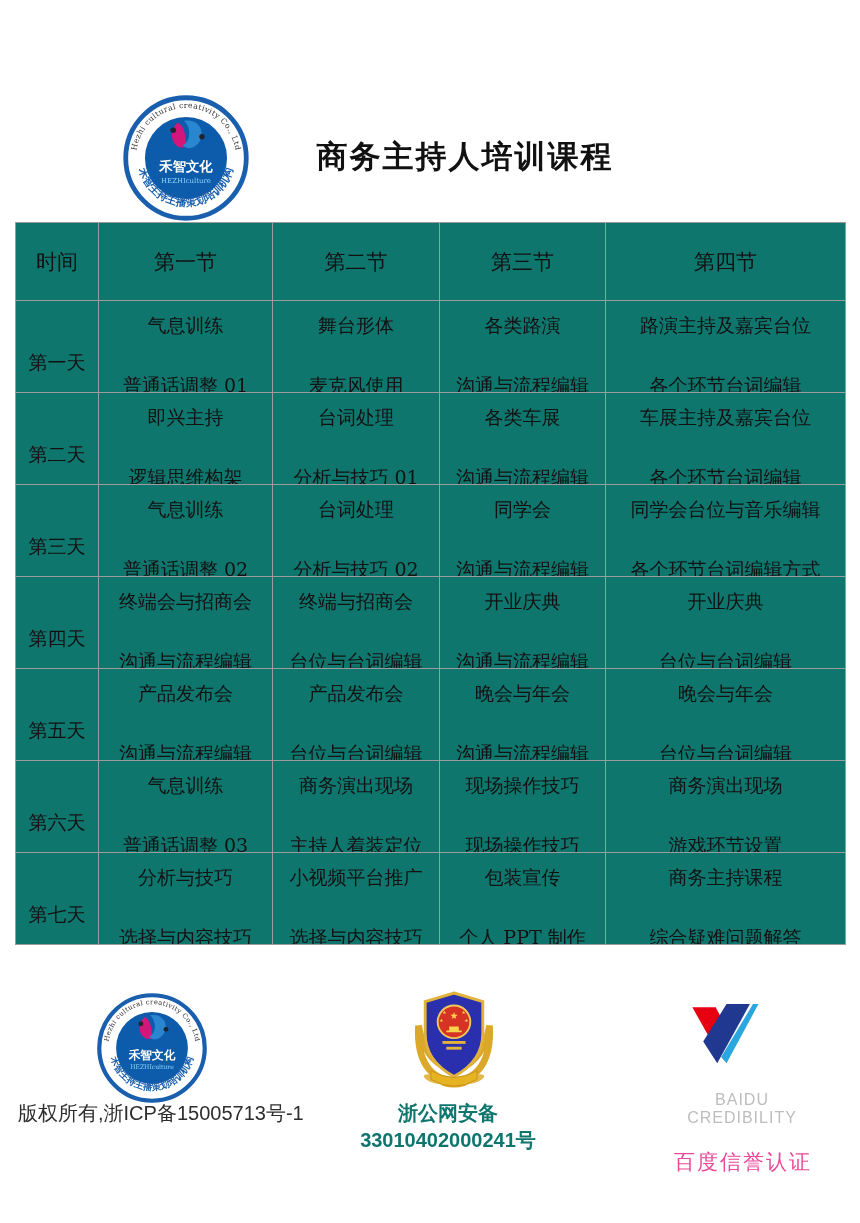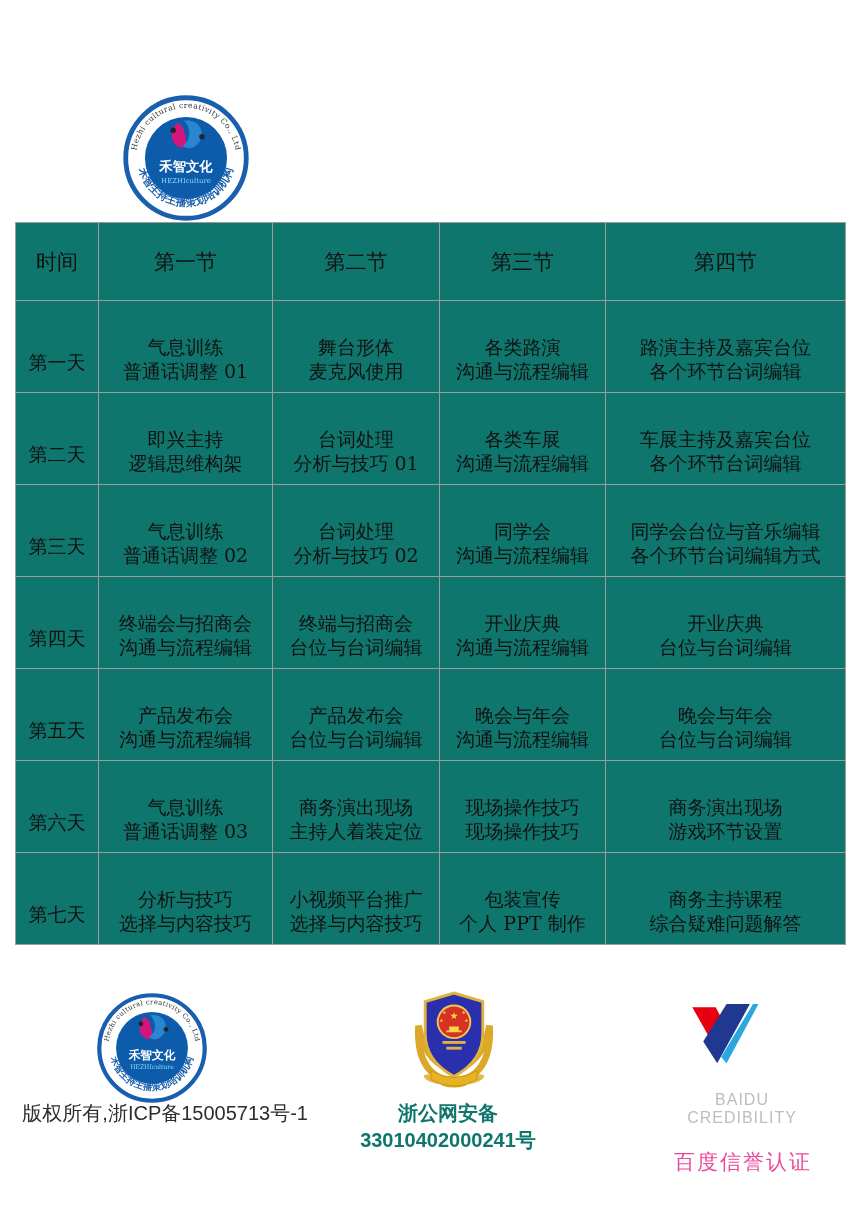--- a/index.html
+++ b/index.html
@@ -21,26 +21,26 @@
     border-collapse:collapse; table-layout:fixed; background:#0f766e;
   }
   table.schedule th, table.schedule td {
     border:1px solid #9c9c9c; text-align:center; overflow:hidden;
   }
   table.schedule thead tr { height:78px; }
   table.schedule tbody tr { height:92px; }
   th.hcell { font-size:21px; font-weight:400; color:#111; }
   td.day { vertical-align:bottom; padding-bottom:16px; font-size:19px; color:#111; }
   td.cell { vertical-align:top; padding:8px 4px 0 4px; font-size:19px; color:#111; }
-  .cw { display:flex; flex-direction:column; justify-content:flex-end; height:74px; padding-top:4px; }
+  .cw { display:flex; flex-direction:column; justify-content:flex-start; height:74px; padding-top:4px;gap:36px; }
   .ln { line-height:24px; white-space:nowrap; }
   
   .footer-logo { position:absolute; left:96px; top:992px; width:112px; height:112px; }
   .copyright {
-    position:absolute; left:8px; top:1100px; width:300px; text-align:right;
+    position:absolute; left:18px; top:1100px; width:300px; text-align:left;
     font-family:"Liberation Sans","DejaVu Sans",sans-serif; font-size:20px; color:#2d2d2d;
   }
   .police-badge { position:absolute; left:406px; top:987px; width:96px; height:108px; }
   .police-text {
     position:absolute; left:318px; top:1100px; width:260px; text-align:center;
     font-family:"Liberation Sans","DejaVu Sans",sans-serif; font-weight:700; font-size:20px; color:#0f766e;
   }
   .baidu-logo { position:absolute; left:686px; top:1001px; width:78px; height:70px; }
   .baidu-cn {
     position:absolute; left:662px; top:1066px; width:160px; text-align:center;
@@ -74,20 +74,21 @@
     <text x="60" y="72" text-anchor="middle" font-size="12.5" font-weight="bold" fill="#ffffff">禾智文化</text>
     <text x="60" y="83" text-anchor="middle" font-size="6.5" fill="#8fd8f8">HEZHIculture</text>
     <text font-size="7.2" fill="#333333" letter-spacing="0.4">
       <textPath href="#arcTopA" startOffset="50%" text-anchor="middle">Hezhi cultural creativity Co., Ltd</textPath>
     </text>
     <text font-size="10" font-weight="bold" fill="#1a5fae">
       <textPath href="#arcBotA" startOffset="50%" text-anchor="middle">禾智主持主播策划培训机构</textPath>
     </text>
   </svg>
 
+  <h1 class="page-title">商务主持人培训课程</h1>
 
   <table class="schedule">
     <colgroup>
       <col style="width:83px">
         <col style="width:174px">
         <col style="width:167px">
         <col style="width:166px">
         <col style="width:240px">
     </colgroup>
     <thead>

